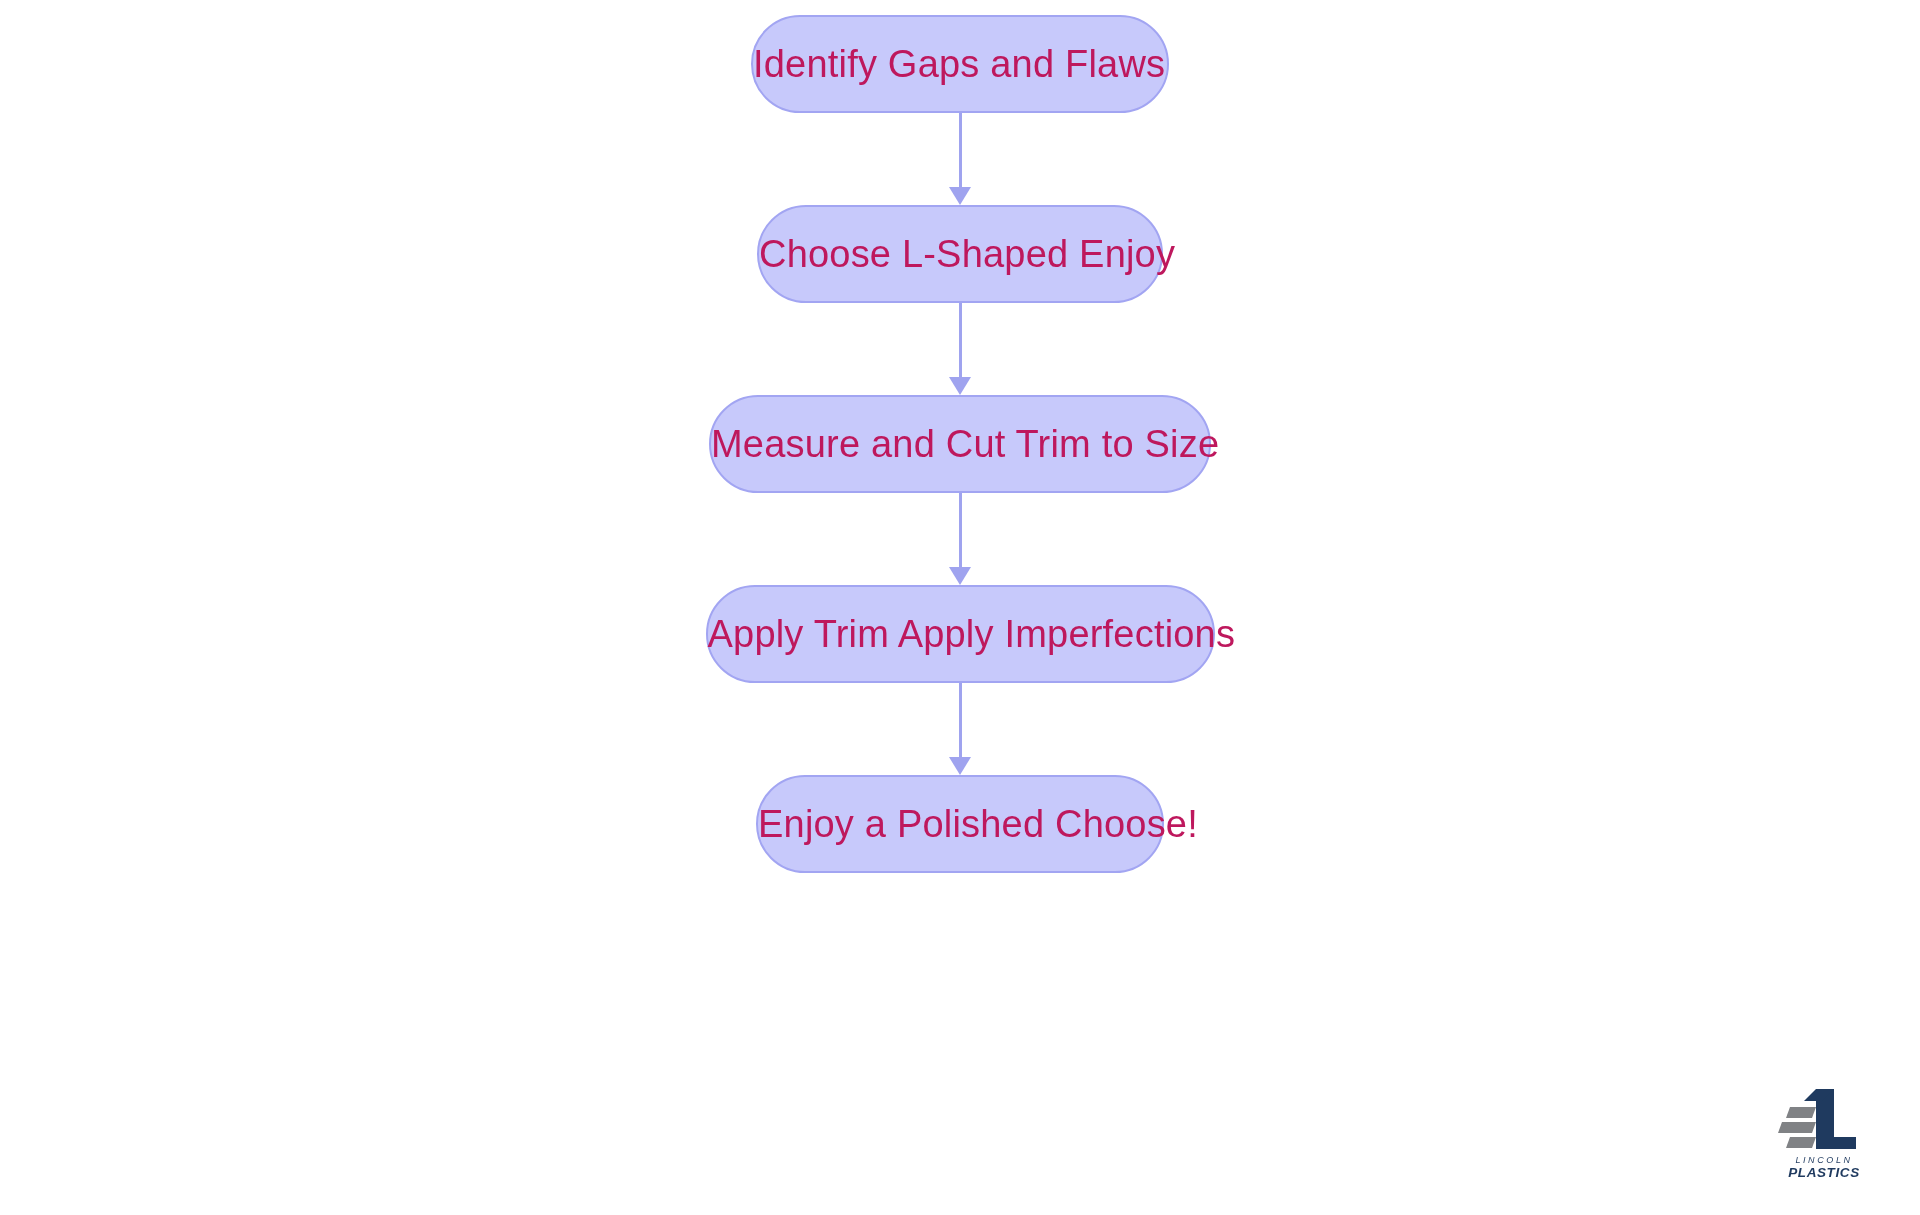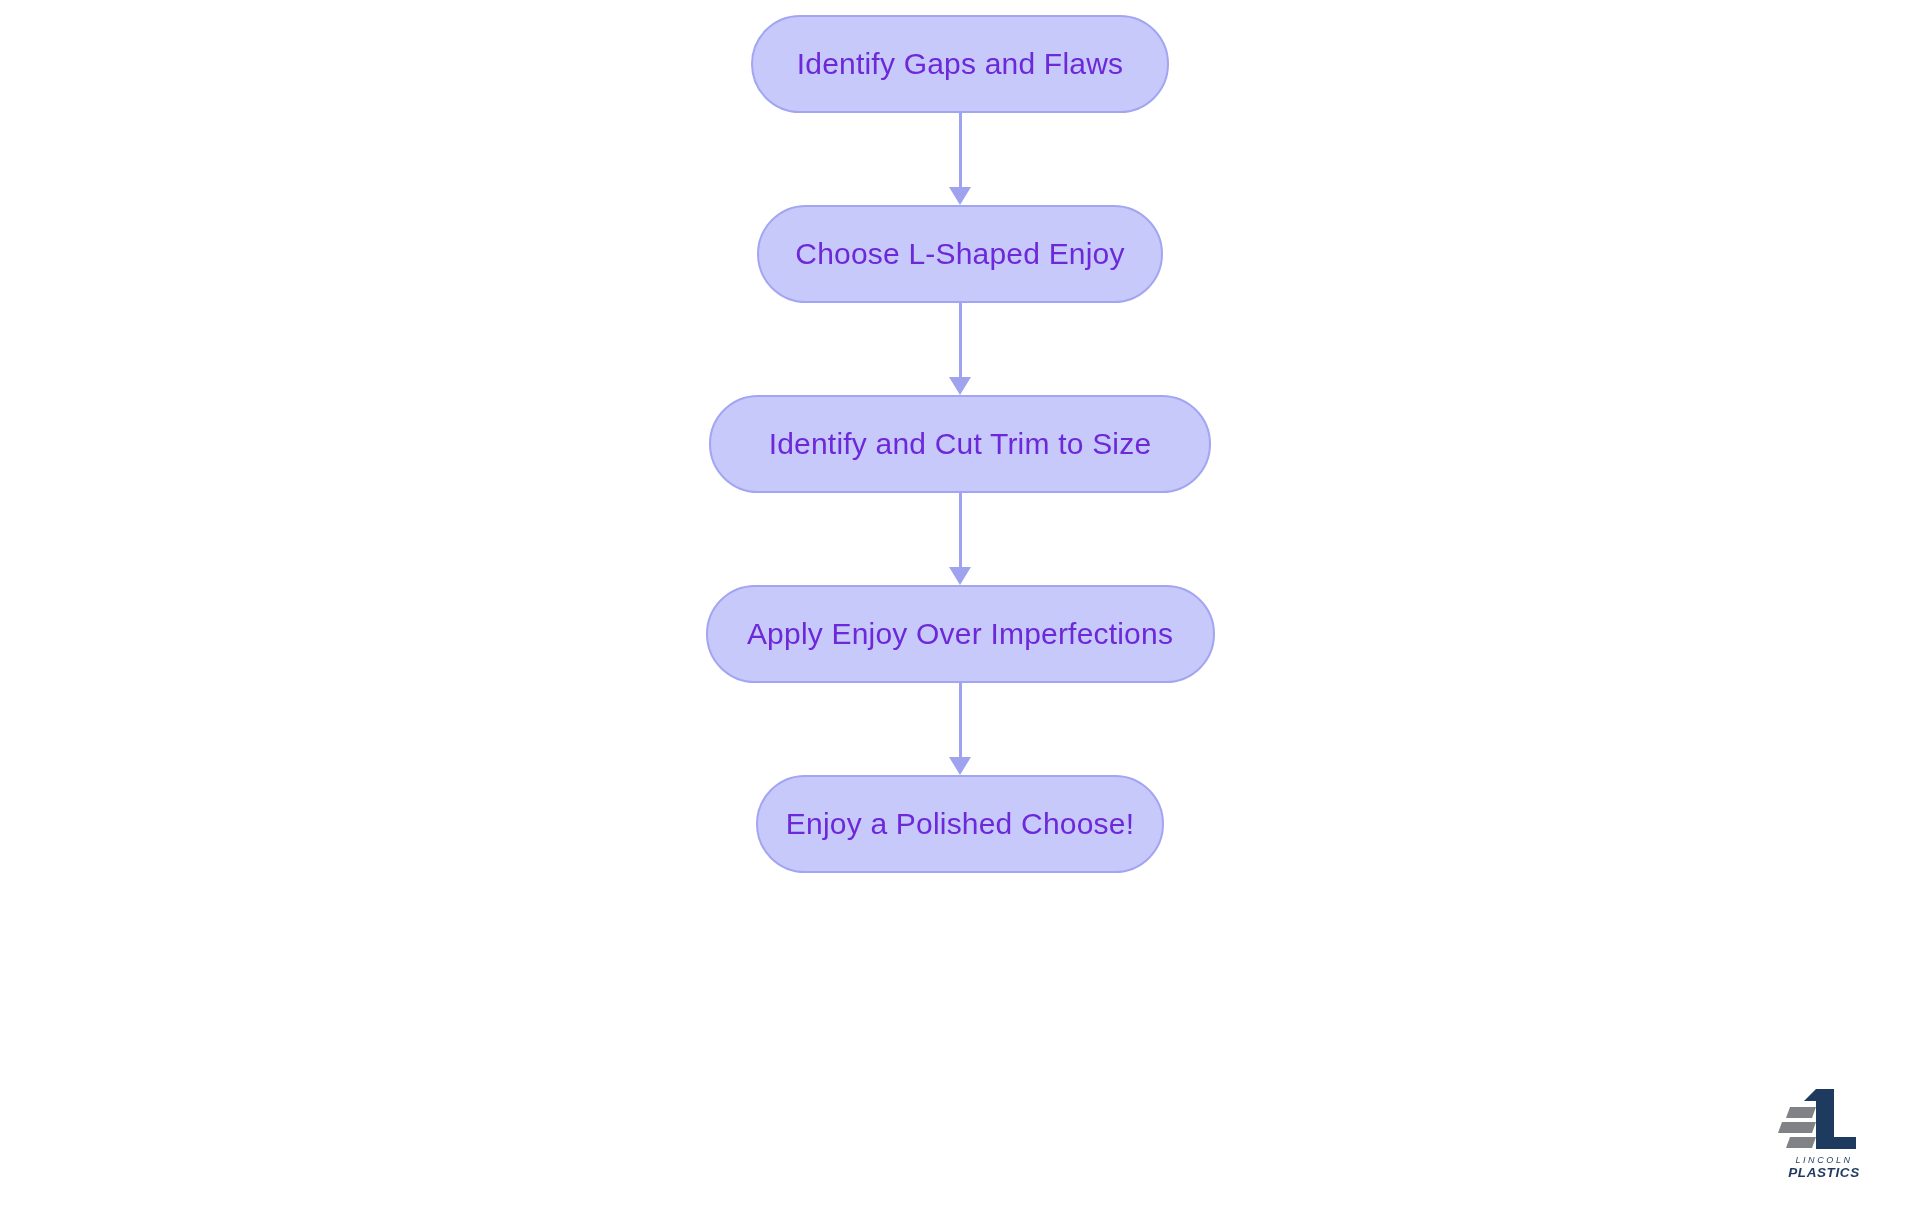--- a/index.html
+++ b/index.html
@@ -31,25 +31,25 @@
     display: flex;
     flex-direction: column;
     align-items: center;
   }
 
   .node {
     box-sizing: border-box;
     background: #c7c9fb;
     border: 2px solid #a2a5f2;
     border-radius: 999px;
-    color: #6d28d9;
+    color: #be185d;
     display: flex;
     align-items: center;
-    justify-content: center;
-    font-size: 30px;
+    justify-content: flex-start;
+    font-size: 38px;
     font-weight: 400;
     letter-spacing: 0.2px;
     white-space: nowrap;
     height: 98px;
     position: relative;
     z-index: 2;
   }
 
   .node-label {
     pointer-events: none;
@@ -110,28 +110,28 @@
         <div class="arrowhead"></div>
       </div>
       <div class="node n1">
         <span class="node-label">Choose L-Shaped Enjoy</span>
       </div>
       <div class="connector">
         <div class="line"></div>
         <div class="arrowhead"></div>
       </div>
       <div class="node n2">
-        <span class="node-label">Identify and Cut Trim to Size</span>
+        <span class="node-label">Measure and Cut Trim to Size</span>
       </div>
       <div class="connector">
         <div class="line"></div>
         <div class="arrowhead"></div>
       </div>
       <div class="node n3">
-        <span class="node-label">Apply Enjoy Over Imperfections</span>
+        <span class="node-label">Apply Trim Apply Imperfections</span>
       </div>
       <div class="connector">
         <div class="line"></div>
         <div class="arrowhead"></div>
       </div>
       <div class="node n4">
         <span class="node-label">Enjoy a Polished Choose!</span>
       </div>
     </div>
 

